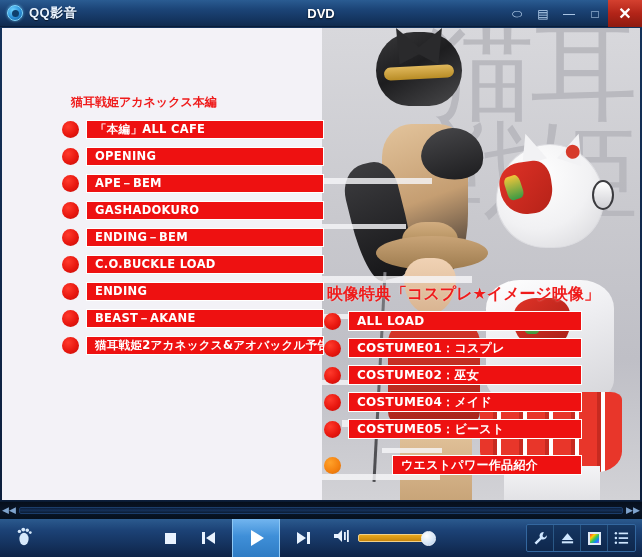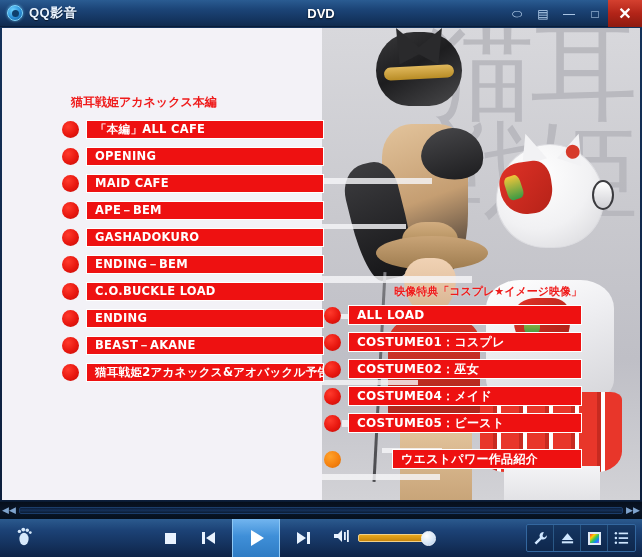--- a/index.html
+++ b/index.html
@@ -301,21 +301,21 @@
   .menu-left { left: 60px; top: 66px; width: 262px; }
   .menu-right { left: 322px; top: 256px; width: 258px; }
 
   .menu-title {
     color: #ef1b1b;
     font-weight: bold;
     white-space: nowrap;
     font-family: "DejaVu Sans", sans-serif;
   }
   .menu-left .menu-title { font-size: 12px; margin-bottom: 8px; padding-left: 9px; }
-  .menu-right .menu-title { font-size: 11px; margin-bottom: 6px; padding-left: 3px;
+  .menu-right .menu-title { font-size: 16px; margin-bottom: 6px; padding-left: 3px;
     text-shadow: 0 0 2px rgba(255,255,255,.5); text-align: right; }
 
   .menu-row {
     display: flex; align-items: center;
     margin-bottom: 7px;
     height: 20px;
   }
   .bullet {
     width: 17px; height: 17px; border-radius: 50%;
     background: radial-gradient(circle at 36% 32%, #ff3a2c 0%, #e8170f 55%, #c00d08 100%);
@@ -514,24 +514,20 @@
       <div class="menu-row">
         <span class="bullet"></span>
         <span class="bar">「本編」ALL CAFE</span>
       </div>
       <div class="menu-row">
         <span class="bullet"></span>
         <span class="bar">OPENING</span>
       </div>
       <div class="menu-row">
         <span class="bullet"></span>
-        <span class="bar">MAID CAFE</span>
-      </div>
-      <div class="menu-row">
-        <span class="bullet"></span>
         <span class="bar">APE－BEM</span>
       </div>
       <div class="menu-row">
         <span class="bullet"></span>
         <span class="bar">GASHADOKURO</span>
       </div>
       <div class="menu-row">
         <span class="bullet"></span>
         <span class="bar">ENDING－BEM</span>
       </div>

